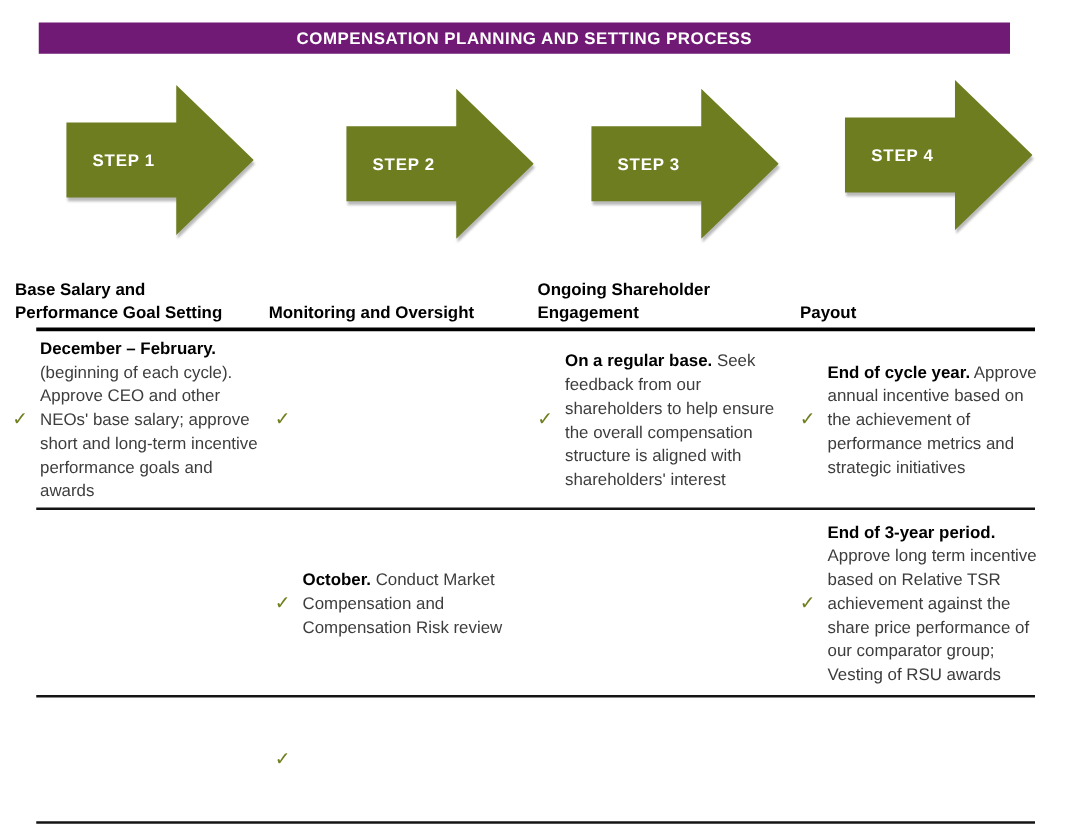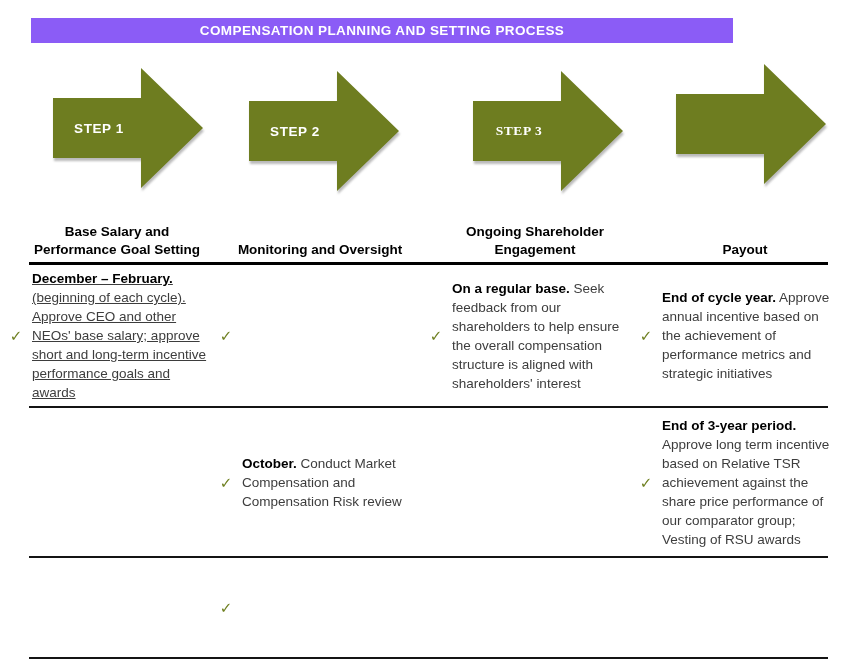--- a/index.html
+++ b/index.html
@@ -1,41 +1,41 @@
 <!DOCTYPE html>
 <html><head>
 <meta charset="utf-8">
 <style>
   html,body { margin:0; padding:0; background:#ffffff; }
   .page {
     position:relative; width:865px; height:670px; background:#ffffff;
     font-family:"Liberation Sans","DejaVu Sans",sans-serif; overflow:hidden;
   }
   .title-bar {
-    position:absolute; left:31px; top:18px; width:702px; height:25px;
-    background:#8b5cf6; display:flex; align-items:center; justify-content:center;
+    position:absolute; left:31px; top:18px; width:777px; height:25px;
+    background:#701a75; display:flex; align-items:center; justify-content:center;
   }
   .title-bar span {
     color:#ffffff; font-weight:bold; font-size:13.5px; letter-spacing:0.4px;
   }
   .arrow { position:absolute; width:150px; height:120px; }
   #arrow-1 { left:53px;  top:68px; }
-  #arrow-2 { left:249px; top:71px; }
-  #arrow-3 { left:473px; top:71px;font-family:Liberation Serif, serif; }
+  #arrow-2 { left:277px; top:71px; }
+  #arrow-3 { left:473px; top:71px; }
   #arrow-4 { left:676px; top:64px; }
   .arrow svg { position:absolute; left:0; top:0; filter:drop-shadow(1px 3px 1px rgba(130,130,130,0.55)); }
   .arrow polygon { fill:#6e7d20; }
   .step-label {
     position:absolute; left:0; top:30px; width:92px; height:60px;
     display:flex; align-items:center; justify-content:center;
     color:#ffffff; font-weight:bold; font-size:13.5px; letter-spacing:0.6px;
   }
   .heading {
     position:absolute; top:216px; height:43px; width:210px;
-    display:flex; flex-direction:column; justify-content:flex-end; align-items:center;
+    display:flex; flex-direction:column; justify-content:flex-end; align-items:flex-start;
     text-align:center; font-weight:bold; font-size:13.5px; line-height:18px; color:#000000;
   }
   #heading-1 { left:12px; }
   #heading-2 { left:215px; }
   #heading-3 { left:430px; }
   #heading-4 { left:640px; }
   .rule-thick { position:absolute; left:29px; top:262px; width:799px; height:3px; background:#000000; }
   .rule { position:absolute; left:29px; width:799px; height:2px; background:#141414; }
   #rule-r1 { top:406px; } #rule-r2 { top:556px; } #rule-r3 { top:657px; }
   .cell {
@@ -43,21 +43,21 @@
   }
   .r1 { top:266px; height:139px; }
   .r2 { top:409px; height:146px; }
   .r3 { top:559px; height:97px; }
   .c1 { left:8px; } .c2 { left:218px; } .c3 { left:428px; } .c4 { left:638px; }
   .check {
     flex:0 0 16px; width:16px; text-align:center;
     color:#6f8021; font-weight:bold; font-size:15px; line-height:15px;
   }
   .cell-text { font-size:13.5px; line-height:19px; color:#3d3d3d; }
-  .c1 .cell-text { width:184px;text-decoration:underline; }
+  .c1 .cell-text { width:184px; }
   .c2 .cell-text { width:172px; }
   .c3 .cell-text { width:175px; }
   .c4 .cell-text { width:176px; }
   .lead { font-weight:bold; color:#000000; }
 </style>
 </head>
 <body>
 
 <div class="page">
 
@@ -80,20 +80,21 @@
   <div class="arrow" id="arrow-3">
     <svg width="150" height="120" viewBox="0 0 150 120">
       <polygon points="0,30 88,30 88,0 150,60 88,120 88,90 0,90" fill="#6e7d20"></polygon>
     </svg>
     <span class="step-label">STEP 3</span>
   </div>
   <div class="arrow" id="arrow-4">
     <svg width="150" height="120" viewBox="0 0 150 120">
       <polygon points="0,30 88,30 88,0 150,60 88,120 88,90 0,90" fill="#6e7d20"></polygon>
     </svg>
+    <span class="step-label">STEP 4</span>
   </div>
 
   <div class="heading" id="heading-1">
     <div>Base Salary and</div>
     <div>Performance Goal Setting</div>
   </div>
   <div class="heading" id="heading-2">
     <div>Monitoring and Oversight</div>
   </div>
   <div class="heading" id="heading-3">

